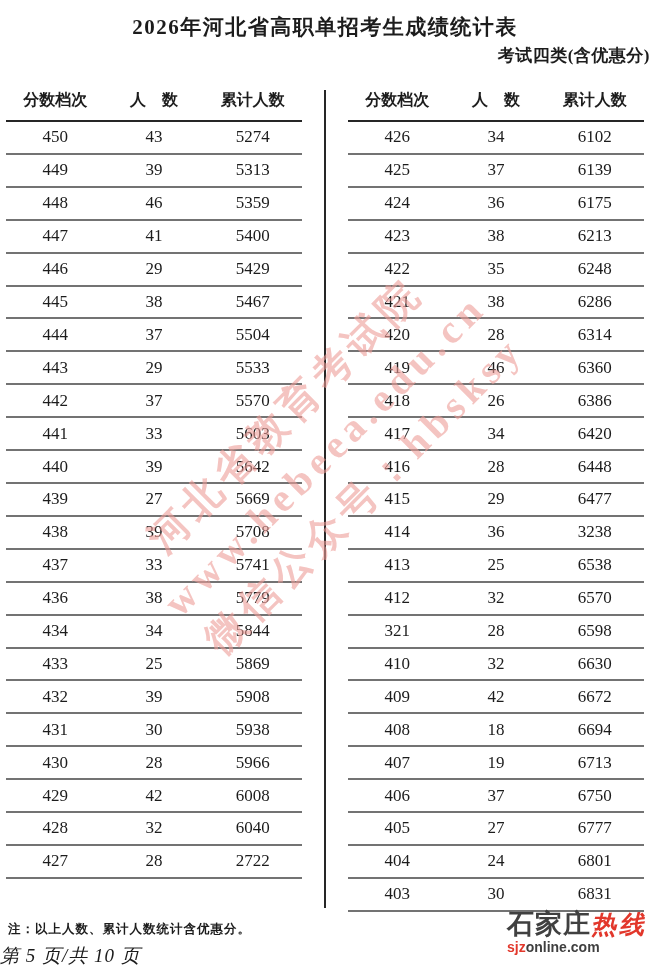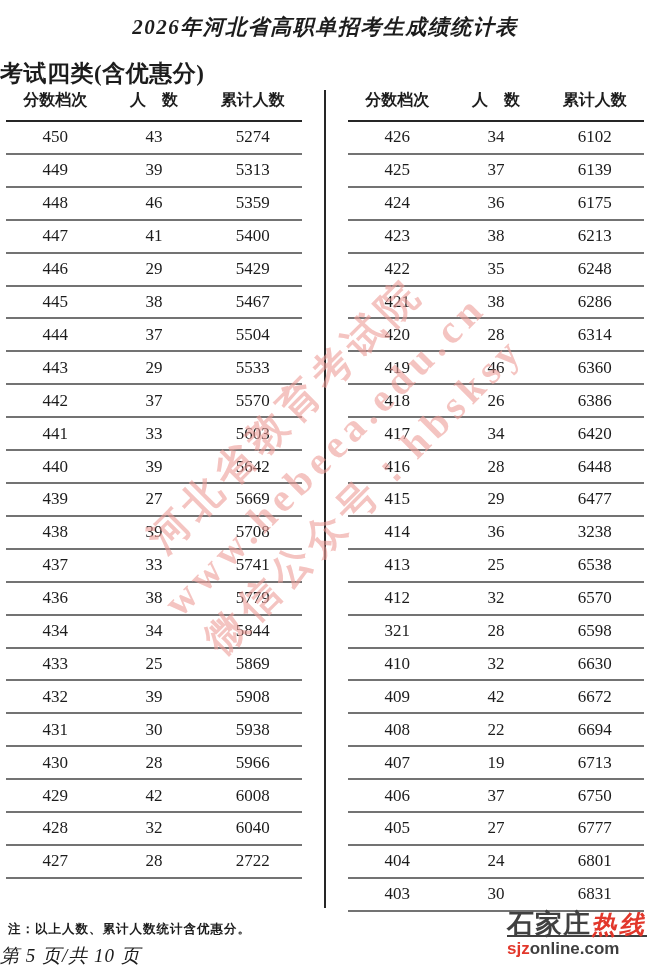--- a/index.html
+++ b/index.html
@@ -10,26 +10,25 @@
     font-family: "Liberation Serif", serif;
     color: #1c1c1c;
     overflow: hidden;
   }
   .title {
     margin-top: 13px;
     text-align: center;
     font-size: 21px;
     font-weight: bold;
     letter-spacing: 1.5px;
-    font-style: italic;
   }
   .subtitle {
-    margin-top: 17px;
-    text-align: left;
-    font-size: 23px;
+    margin-top: 3px;
+    text-align: right;
+    font-size: 17px;
     font-weight: bold;
     letter-spacing: 0.5px;
   }
   .watermark {
     position: absolute;
     left: 15px;
     top: 240px;
     width: 620px;
     height: 430px;
     display: flex;
@@ -106,31 +105,30 @@
     text-align: left;
     font-family: "Liberation Sans", sans-serif;
     line-height: 1;
     z-index: 6;
   }
   .logo-cn {
     font-size: 27px;
     font-weight: 900;
     color: #404040;
     letter-spacing: 1px;
-    text-decoration: underline;
   }
   .logo-cn .red-script {
     color: #e2372b;
     font-style: italic;
     font-size: 25px;
     letter-spacing: 3px;
   }
   .logo-url {
     margin-top: 2px;
-    font-size: 17px;
+    font-size: 14px;
     font-weight: bold;
     color: #3f3f3f;
   }
   .logo-url .red { color: #e2372b; }
 </style>
 </head>
 <body>
 
 <div>
 
@@ -364,21 +362,21 @@
             <div class="cell">32</div>
             <div class="cell">6630</div>
           </div>
           <div class="trow">
             <div class="cell">409</div>
             <div class="cell">42</div>
             <div class="cell">6672</div>
           </div>
           <div class="trow">
             <div class="cell">408</div>
-            <div class="cell">22</div>
+            <div class="cell">18</div>
             <div class="cell">6694</div>
           </div>
           <div class="trow">
             <div class="cell">407</div>
             <div class="cell">19</div>
             <div class="cell">6713</div>
           </div>
           <div class="trow">
             <div class="cell">406</div>
             <div class="cell">37</div>

